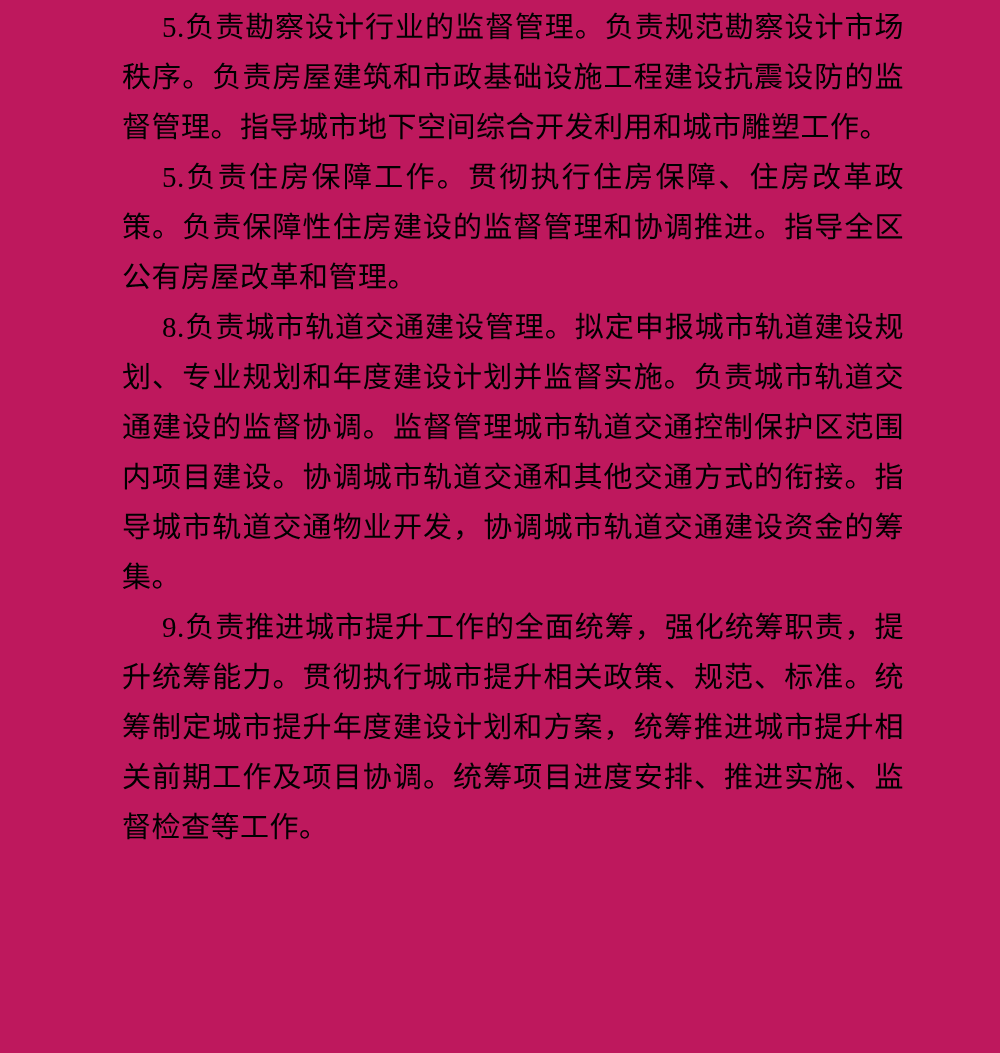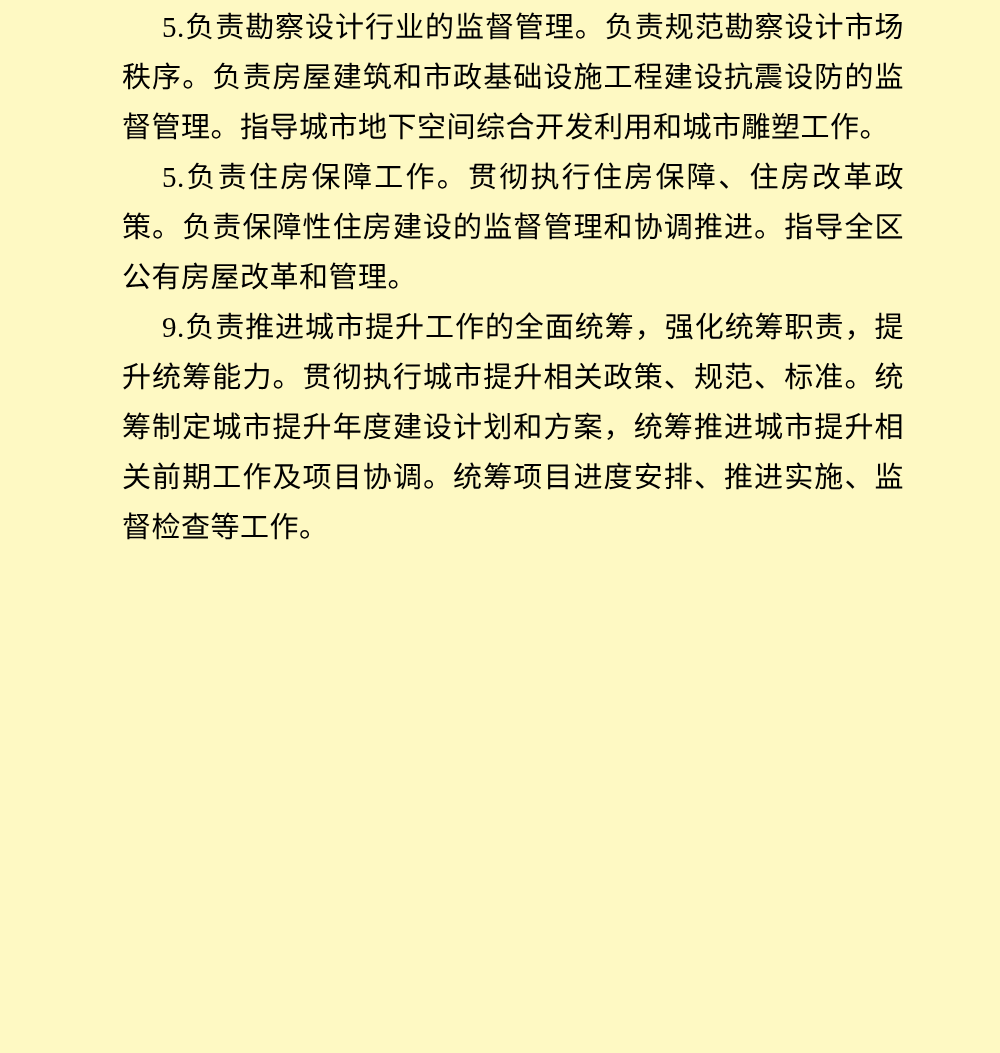--- a/index.html
+++ b/index.html
@@ -10,21 +10,21 @@
   body {
     width: 1000px;
     height: 1053px;
     overflow: hidden;
     font-family: "Liberation Serif", "DejaVu Serif", serif;
   }
   .page {
     position: relative;
     width: 1000px;
     height: 1053px;
-    background: #fef9c3;
+    background: #be185d;
   }
   .doc-body {
     position: absolute;
     left: 122px;
     top: 2px;
     width: 782px;
     color: #000000;
     font-size: 29px;
     line-height: 50px;
     text-align: justify;
@@ -39,15 +39,16 @@
     word-break: break-all;
   }
 </style>
 </head>
 <body>
 
 <div class="page">
   <main class="doc-body" id="doc-body">
       <p class="para">5.负责勘察设计行业的监督管理。负责规范勘察设计市场秩序。负责房屋建筑和市政基础设施工程建设抗震设防的监督管理。指导城市地下空间综合开发利用和城市雕塑工作。</p>
       <p class="para">5.负责住房保障工作。贯彻执行住房保障、住房改革政策。负责保障性住房建设的监督管理和协调推进。指导全区公有房屋改革和管理。</p>
+      <p class="para">8.负责城市轨道交通建设管理。拟定申报城市轨道建设规划、专业规划和年度建设计划并监督实施。负责城市轨道交通建设的监督协调。监督管理城市轨道交通控制保护区范围内项目建设。协调城市轨道交通和其他交通方式的衔接。指导城市轨道交通物业开发，协调城市轨道交通建设资金的筹集。</p>
       <p class="para">9.负责推进城市提升工作的全面统筹，强化统筹职责，提升统筹能力。贯彻执行城市提升相关政策、规范、标准。统筹制定城市提升年度建设计划和方案，统筹推进城市提升相关前期工作及项目协调。统筹项目进度安排、推进实施、监督检查等工作。</p>
     </main>
 </div>
 
 </body></html>

